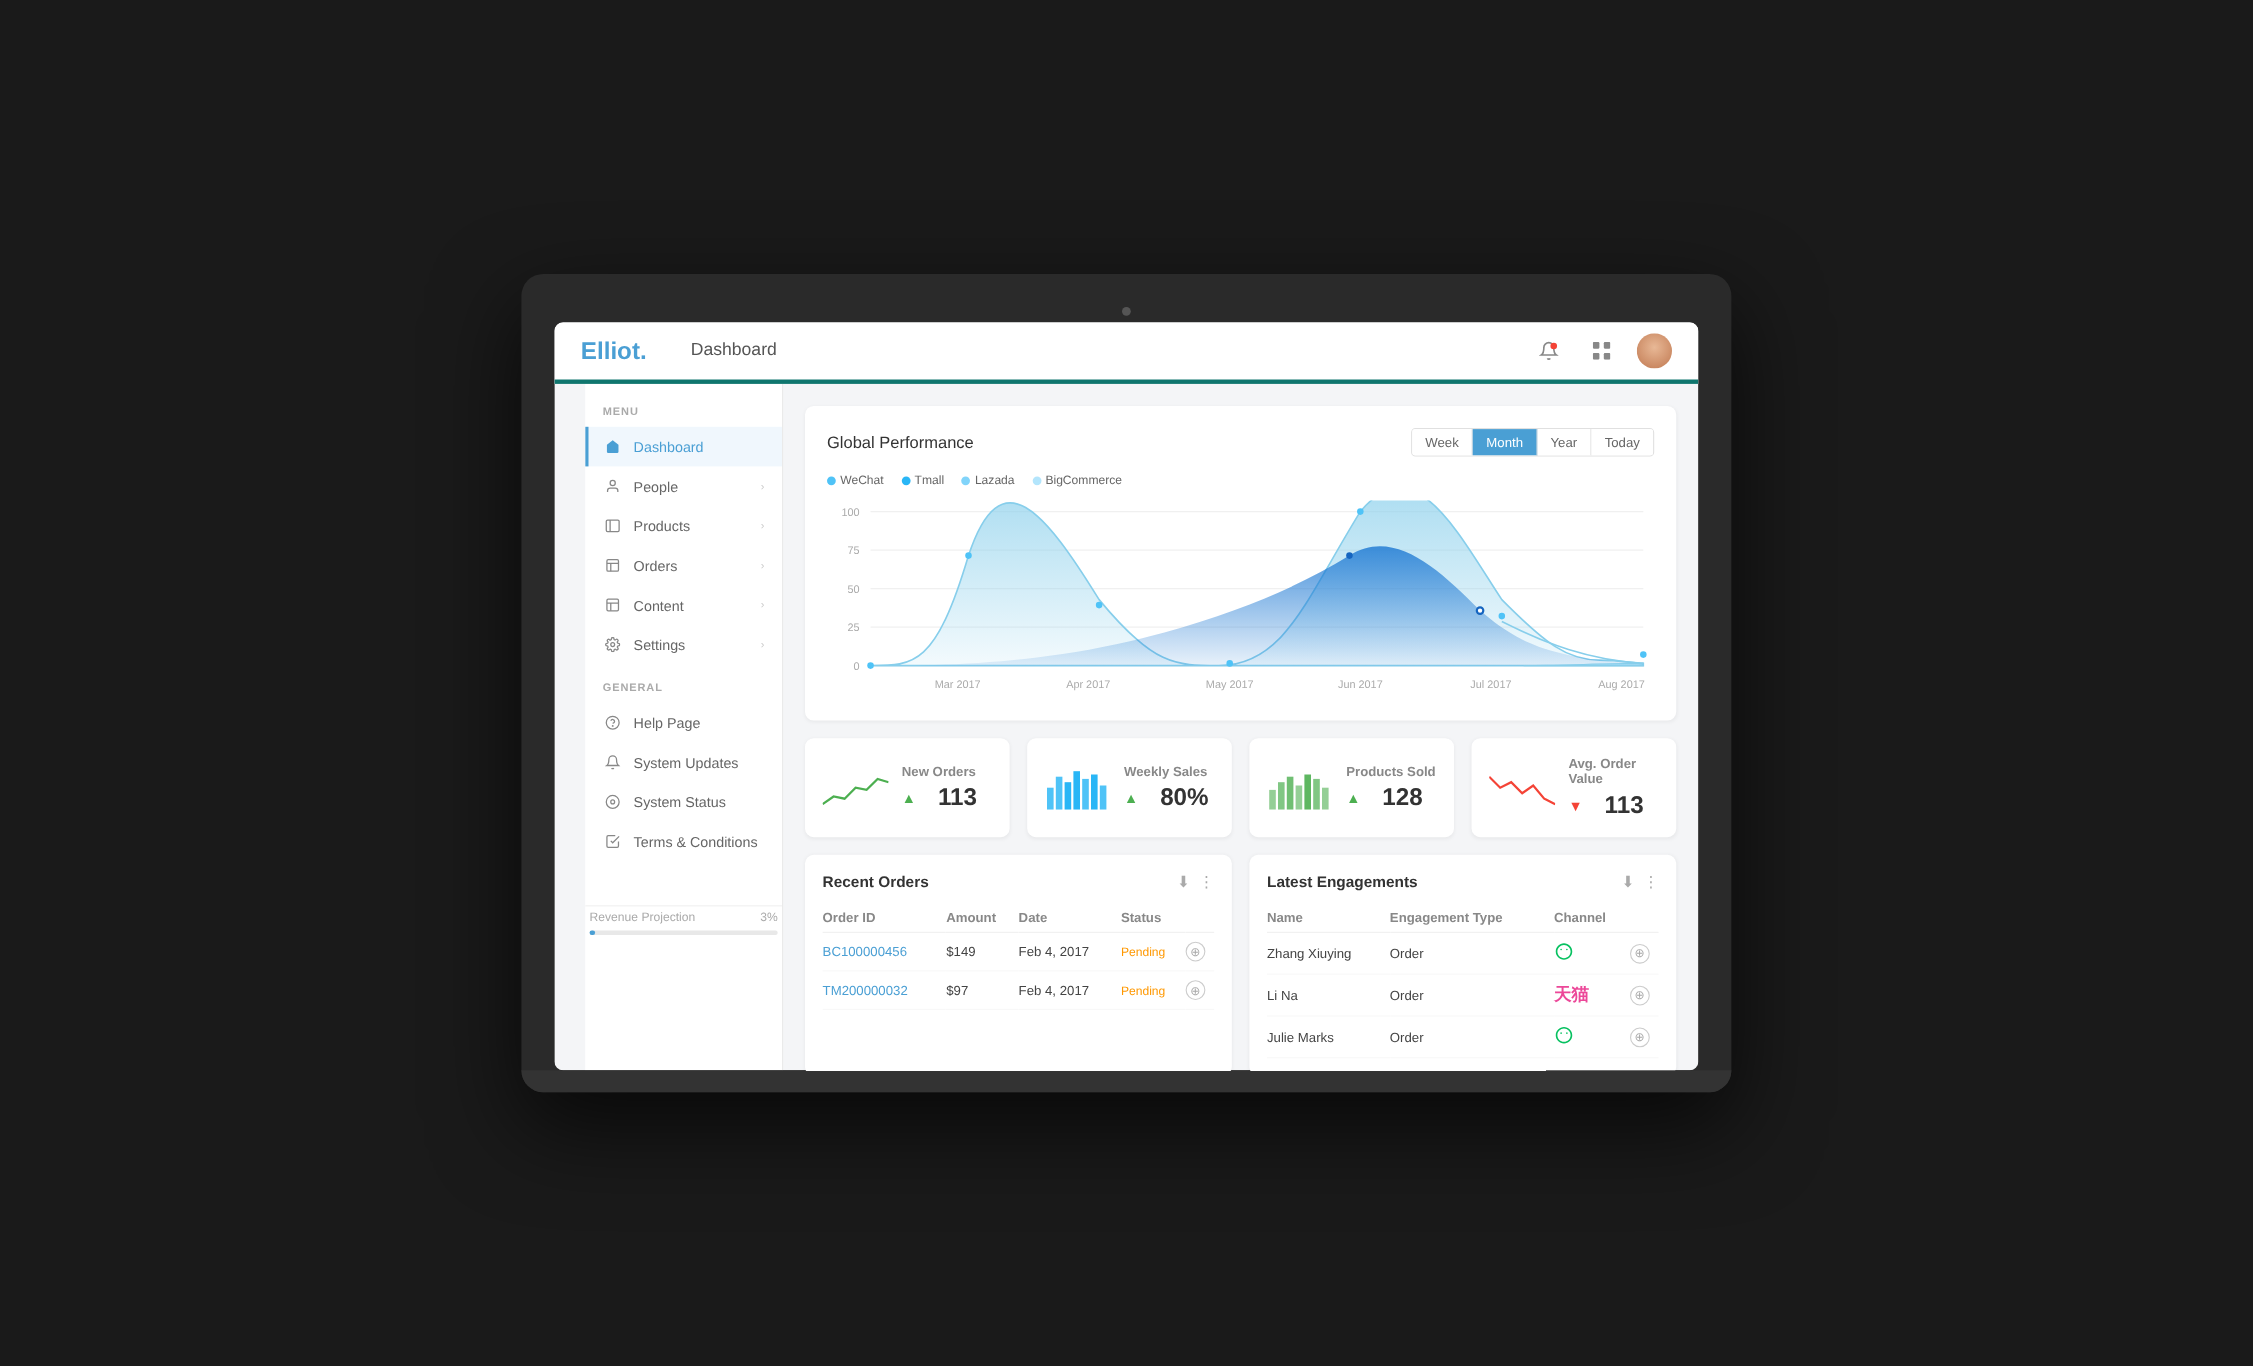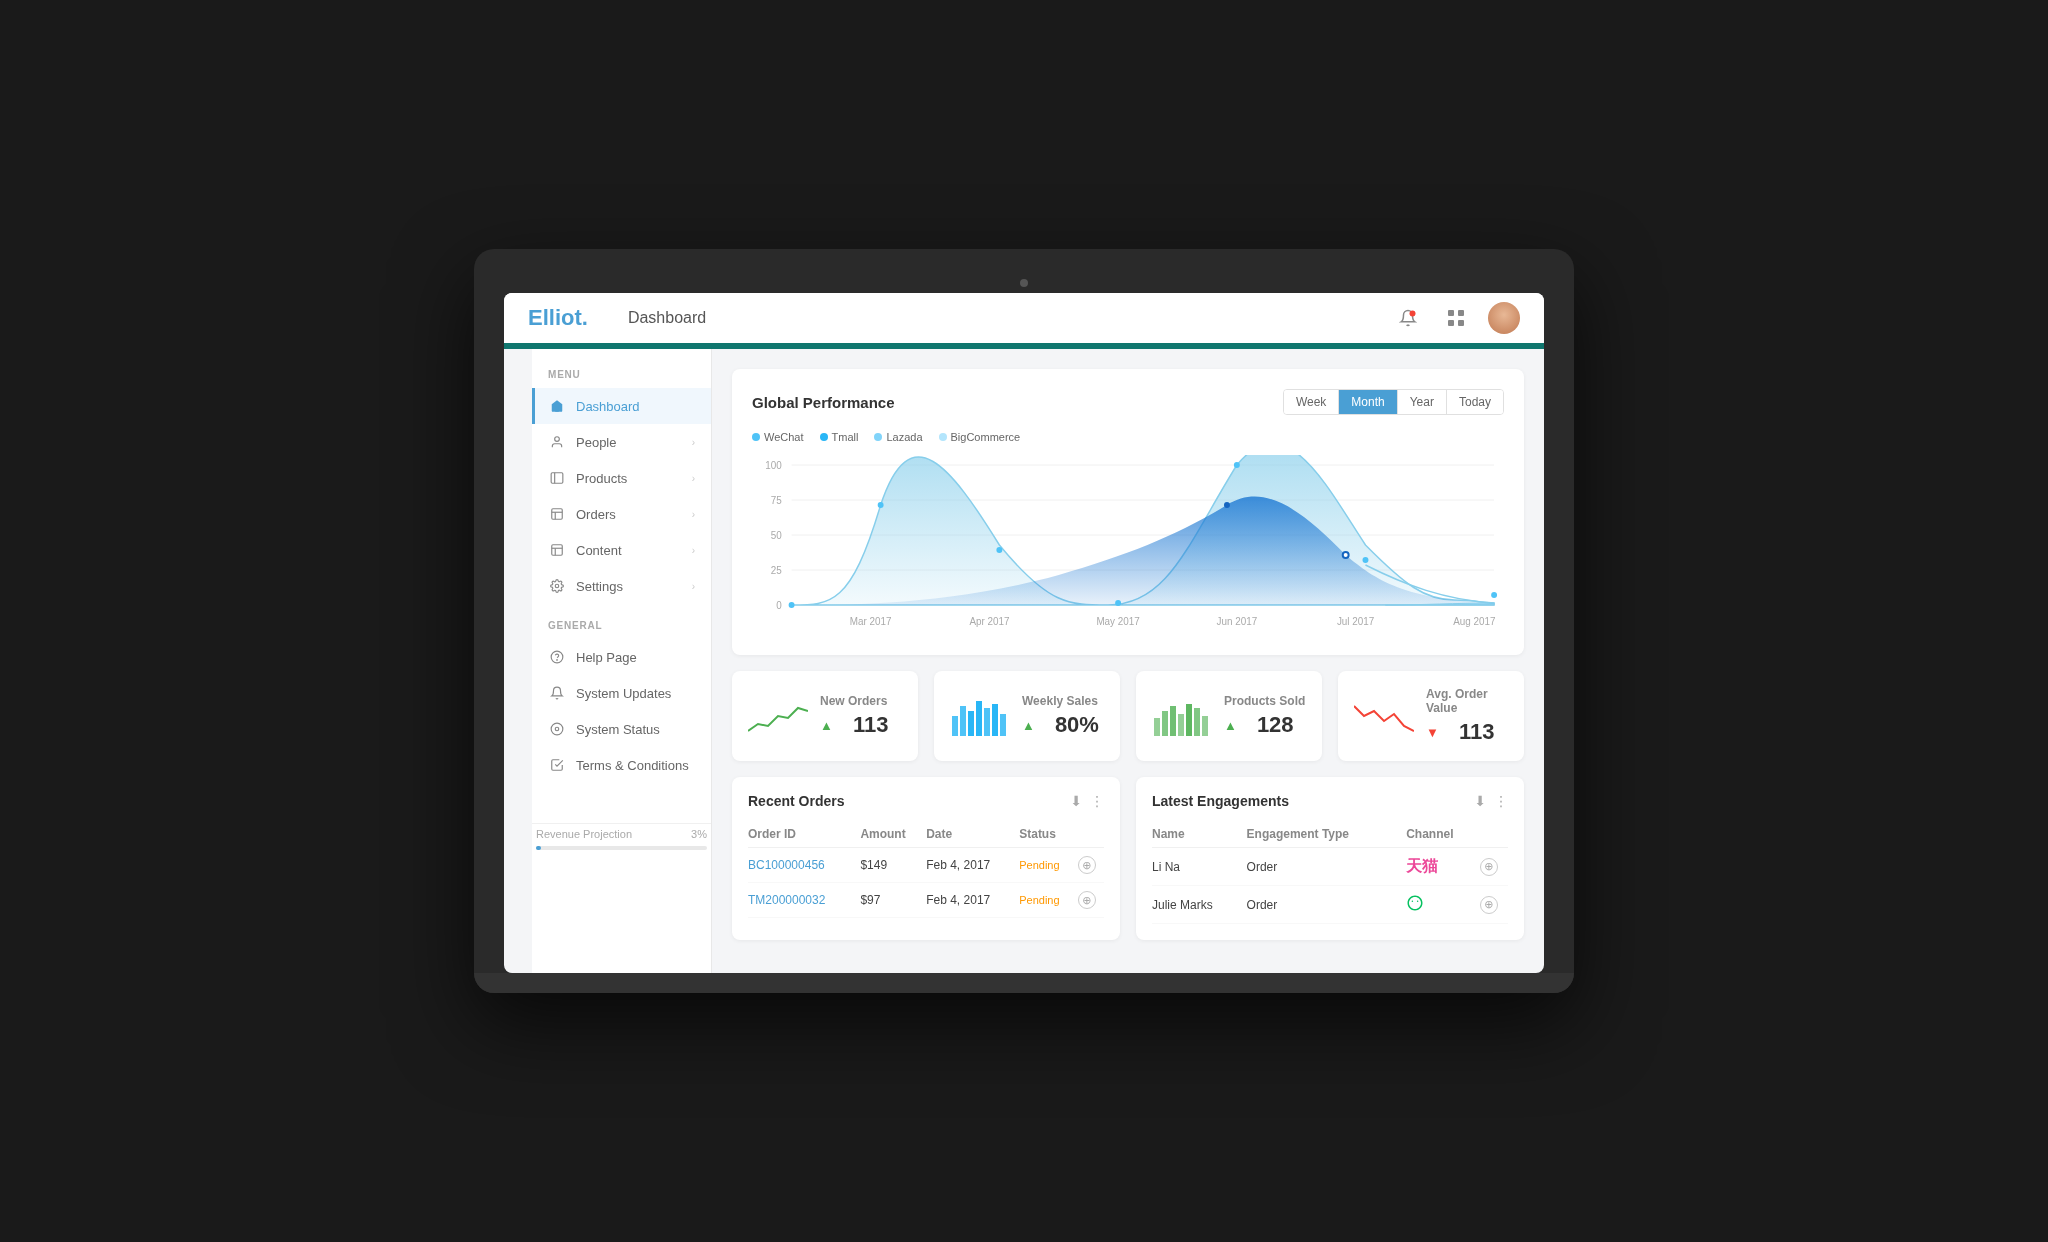--- a/index.html
+++ b/index.html
@@ -46,21 +46,21 @@
       background: #f4f5f7;
     }
 
     
     .topbar {
       background: #fff;
       height: 56px;
       display: flex;
       align-items: center;
       padding: 0 24px;
-      border-bottom: 6px solid #0f766e;
+      border-bottom: 4px solid #0f766e;
       flex-shrink: 0;
     }
     .logo {
       font-size: 22px;
       font-weight: 700;
       color: #222;
       margin-right: 40px;
       flex-shrink: 0;
     }
     .logo span { color: #4a9fd4; }
@@ -193,21 +193,21 @@
       margin-bottom: 16px;
       box-shadow: 0 1px 4px rgba(0,0,0,0.06);
     }
     .card-header {
       display: flex;
       align-items: center;
       margin-bottom: 16px;
     }
     .card-title {
       font-size: 15px;
-      font-weight: 700;
+      font-weight: 400;
       color: #333;
       flex: 1;
     }
     .btn-group {
       display: flex;
       gap: 0;
       border: 1px solid #e0e0e0;
       border-radius: 4px;
       overflow: hidden;
     }
@@ -727,20 +727,32 @@
                 <thead>
                   <tr>
                     <th>Name</th>
                     <th>Engagement Type</th>
                     <th>Channel</th>
                     <th></th>
                   </tr>
                 </thead>
                 <tbody>
                   <tr>
+                    <td>Zhang Xiuying</td>
+                    <td>Order</td>
+                    <td>
+                      <span class="channel-icon wechat-icon">
+                        <svg width="18" height="18" viewBox="0 0 24 24" fill="#07c160">
+                            <path d="M8.5 10.5a1 1 0 1 0 0-2 1 1 0 0 0 0 2zm7 0a1 1 0 1 0 0-2 1 1 0 0 0 0 2zM12 2C6.48 2 2 6.48 2 12s4.48 10 10 10 10-4.48 10-10S17.52 2 12 2zm0 18c-4.41 0-8-3.59-8-8s3.59-8 8-8 8 3.59 8 8-3.59 8-8 8z"></path>
+                          </svg>
+                      </span>
+                    </td>
+                    <td><span class="circle-plus">⊕</span></td>
+                  </tr>
+                  <tr>
                     <td>Li Na</td>
                     <td>Order</td>
                     <td>
                       <span class="channel-icon tmall-icon" style="font-size:16px; font-weight:700; color:#ec4899;">天猫</span>
                     </td>
                     <td><span class="circle-plus">⊕</span></td>
                   </tr>
                   <tr>
                     <td>Julie Marks</td>
                     <td>Order</td>

